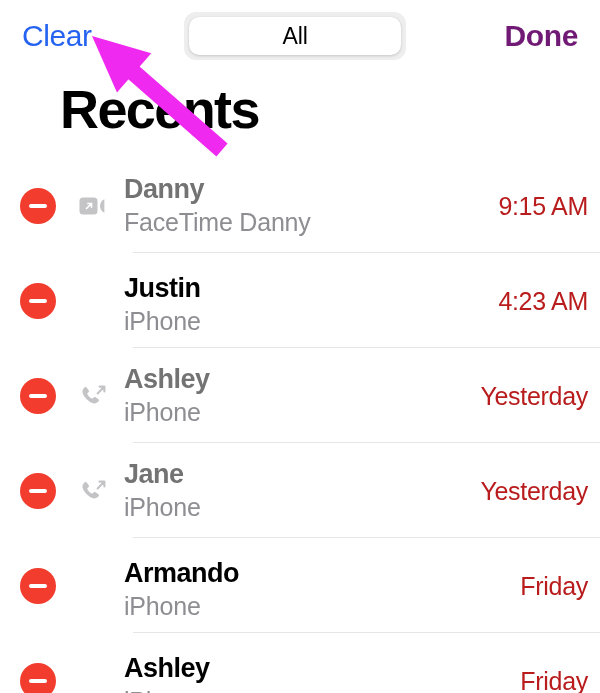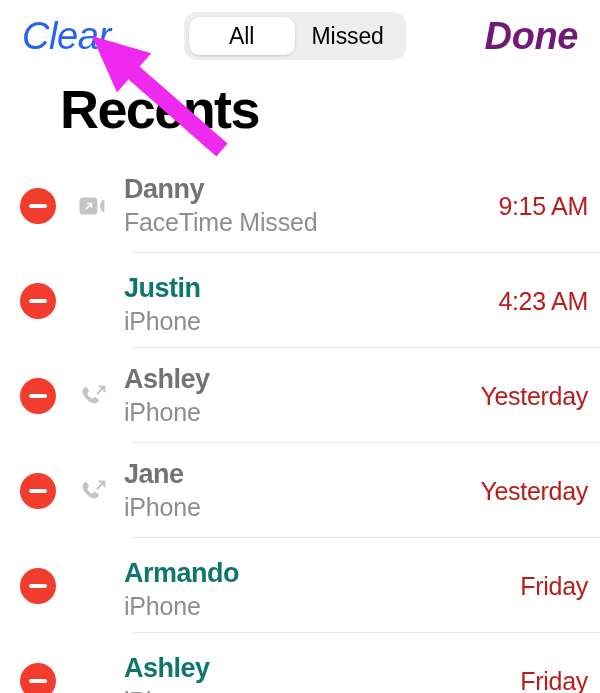--- a/index.html
+++ b/index.html
@@ -29,28 +29,27 @@
     height: 72px;
     display: flex;
     align-items: center;
     justify-content: space-between;
     padding: 0 22px;
     background: #ffffff;
     z-index: 3;
   }
 
   .nav-btn {
-    font-size: 38px;
+    font-size: 30px;
     letter-spacing: -0.4px;
     white-space: nowrap;
     cursor: pointer;
     background: none;
     border: none;
     font-family: "Liberation Sans", sans-serif;
-    font-style: italic;
   }
   .nav-btn.clear { color: #2563f0; font-weight: 400; }
   .nav-btn.done  { color: #701a75; font-weight: 700; }
 
   
   .segmented {
     display: flex;
     align-items: center;
     background: #eeeeef;
     border-radius: 12px;
@@ -155,21 +154,21 @@
     max-width: 330px;
   }
   .row-name {
     font-size: 27px;
     font-weight: 700;
     letter-spacing: -0.5px;
     line-height: 1.15;
     color: #737373;
     white-space: nowrap;
   }
-  .row-name.missed { color: #0f766e; margin-top: 8px; }
+  .row-name.missed { color: #000000; margin-top: 8px; }
   .row-sub {
     font-size: 25px;
     font-weight: 400;
     letter-spacing: -0.2px;
     line-height: 1.2;
     color: #8d8d92;
     margin-top: 2px;
     white-space: nowrap;
   }
 
@@ -207,21 +206,20 @@
 <body>
 
 <div id="screen">
 
   <div class="navbar">
 
     <button class="nav-btn clear">Clear</button>
 
     <div class="segmented">
       <div class="seg selected">All</div>
-      <div class="seg">Missed</div>
     </div>
 
     <button class="nav-btn done">Done</button>
   </div>
 
   <div class="page-title">Recents</div>
 
   <div class="call-list" id="call-list">
       <div class="call-row">
         <button class="delete-btn">
@@ -229,21 +227,21 @@
         </button>
         <span class="type-icon">
           <svg width="30" height="22" viewBox="0 0 30 22" fill="none" xmlns="http://www.w3.org/2000/svg">
             <rect x="0.5" y="2.5" width="18" height="17" rx="3.5" fill="#c4c4c6"></rect>
             <path d="M7.5 13.5 L12.5 8.5 M12.5 8.5 H8.9 M12.5 8.5 V12.1" stroke="#ffffff" stroke-width="1.7" stroke-linecap="round" stroke-linejoin="round"></path>
             <path d="M21 11 C21 7.8 23 5.2 25.4 4.2 V17.8 C23 16.8 21 14.2 21 11 Z" fill="#c4c4c6"></path>
           </svg>
         </span>
         <div class="row-text">
           <div class="row-name">Danny</div>
-          <div class="row-sub">FaceTime Missed</div>
+          <div class="row-sub">FaceTime Danny</div>
         </div>
         <div class="row-time">9:15 AM</div>
         <div class="separator"></div>
       </div>
       <div class="call-row">
         <button class="delete-btn">
           <span class="bar"></span>
         </button>
         <div class="row-text">
           <div class="row-name missed">Justin</div>

